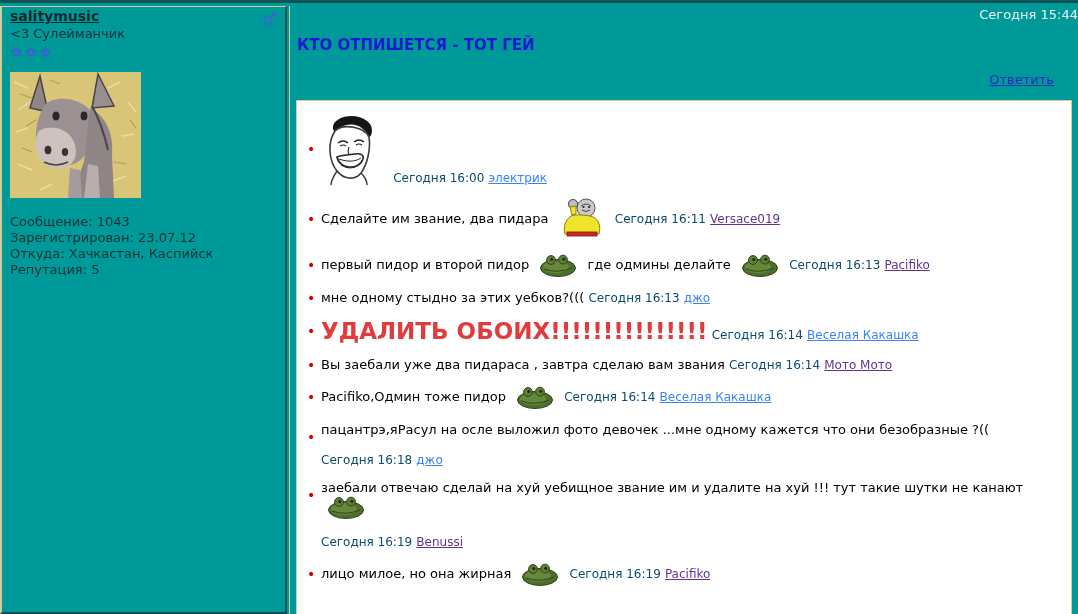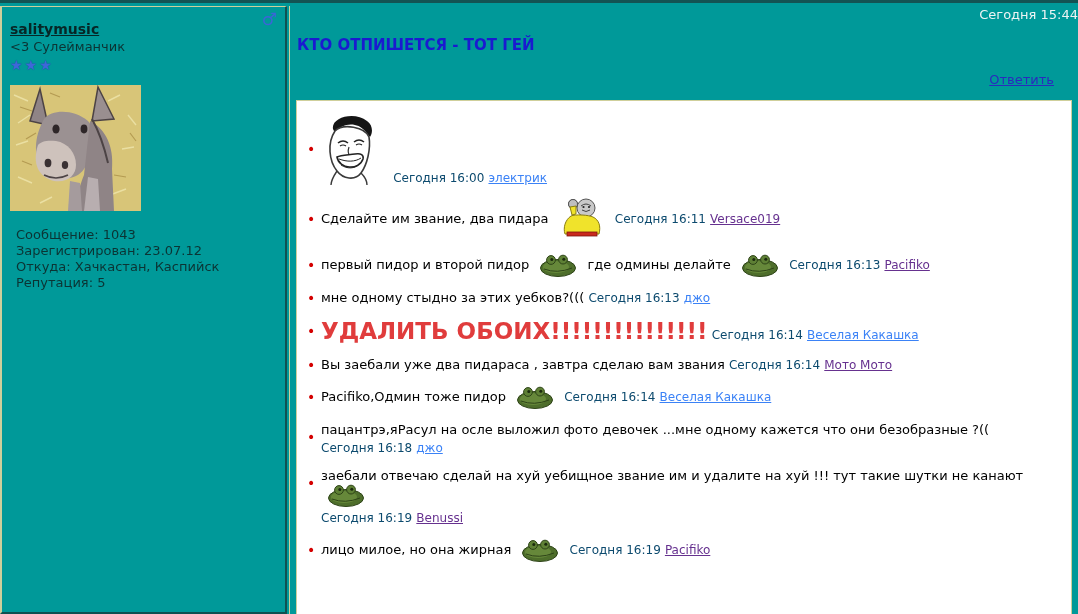--- a/index.html
+++ b/index.html
@@ -10,30 +10,30 @@
     position:relative;
   }
   .page{position:absolute;inset:0;background:#009999;border-top:3px solid #135353;box-sizing:border-box;}
 
   
   .sidebar{
     position:absolute;left:0;top:3px;width:287px;height:608px;
     background:#009999;box-sizing:border-box;
     border-left:2px solid #CFCF9B;border-top:1px solid #CFCF9B;
     border-right:2px solid #0F5151;border-bottom:2px solid #0F5151;
-    padding:14px 8px;color:#0B3434;font-size:13px;
+    padding:1px 8px;color:#0B3434;font-size:13px;
   }
   .sidebar-divider{position:absolute;left:289px;top:3px;bottom:0;width:1px;background:#CFCF9B;}
   .username{font-weight:bold;font-size:14px;color:#062727;text-decoration:underline;cursor:pointer;}
   .subtitle{margin-top:2px;color:#0B3434;}
   .stars{margin-top:3px;letter-spacing:2px;}
   .star{color:#3E68D8;font-size:14px;text-shadow:0 0 1px #1d3f9a;}
   .gender{position:absolute;right:8px;top:2px;color:#3C64D8;font-size:17px;font-weight:bold;}
   .avatar{margin-top:12px;width:131px;height:126px;display:block;}
-  .stats{margin-top:16px;line-height:16px;margin-left:6px;}
+  .stats{margin-top:16px;line-height:16px;}
 
   
   .hdr-time{position:absolute;right:0;top:4px;color:#EDF4F4;font-size:13px;}
   .thread-title{position:absolute;left:297px;top:33px;color:#1A1AD0;font-weight:bold;font-size:15px;}
   .reply-link{position:absolute;right:24px;top:69px;color:#2A2ABF;font-size:13px;text-decoration:underline;cursor:pointer;}
 
   
   .panel{
     position:absolute;left:296px;top:97px;width:776px;height:517px;
     background:#FFFFFF;border:1px solid #CFCF9B;box-sizing:border-box;
@@ -53,21 +53,21 @@
   .emo-yao{vertical-align:bottom;margin:0 10px 0 0;}
   li.r1{margin-top:2px;margin-bottom:26px;}
   li.r2{margin-bottom:14px;}
   li.r3{margin-bottom:14px;}
   li.r4{margin-bottom:15px;}
   li.r5{margin-bottom:15px;}
   li.r6{margin-bottom:17px;}
   li.r7{margin-bottom:16px;}
   li.r8{margin-bottom:18px;}
   li.r9{margin-bottom:20px;}
-  .line2{display:block;margin-top:3px;}
+  .line2{display:block;margin-top:15px;}
 </style>
 </head>
 <body>
 
 <svg width="0" height="0" style="position:absolute" aria-hidden="true">
   <defs>
     <symbol id="sym-frog" viewBox="0 0 38 24">
       <ellipse cx="19" cy="15" rx="17.5" ry="8.5" fill="#4E6E2B" stroke="#2E4418" stroke-width="1"></ellipse>
       <ellipse cx="17" cy="14" rx="13" ry="6" fill="#66883A"></ellipse>
       <circle cx="12" cy="7" r="4.4" fill="#5E8035" stroke="#2E4418" stroke-width="1"></circle>

